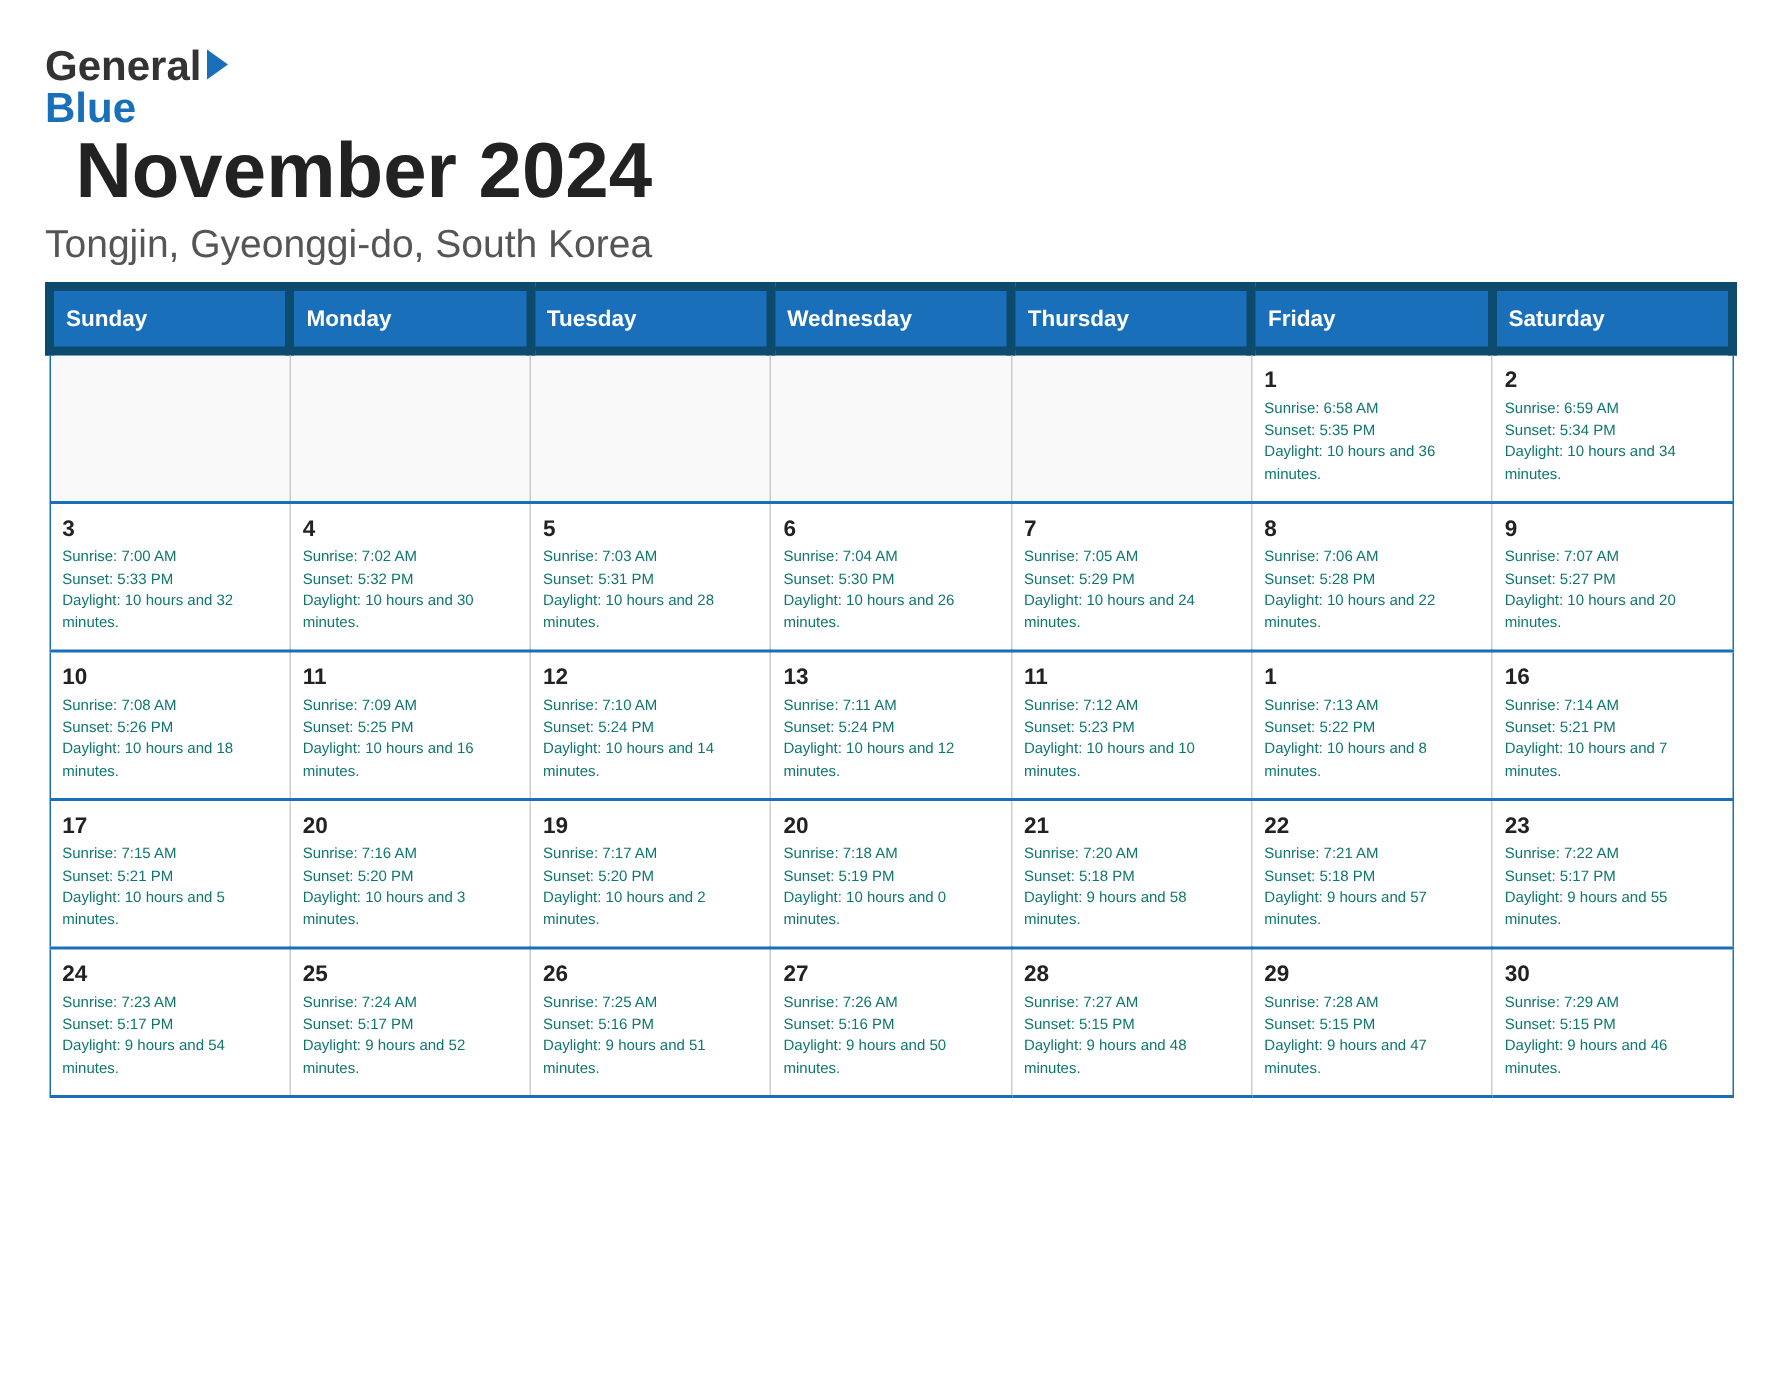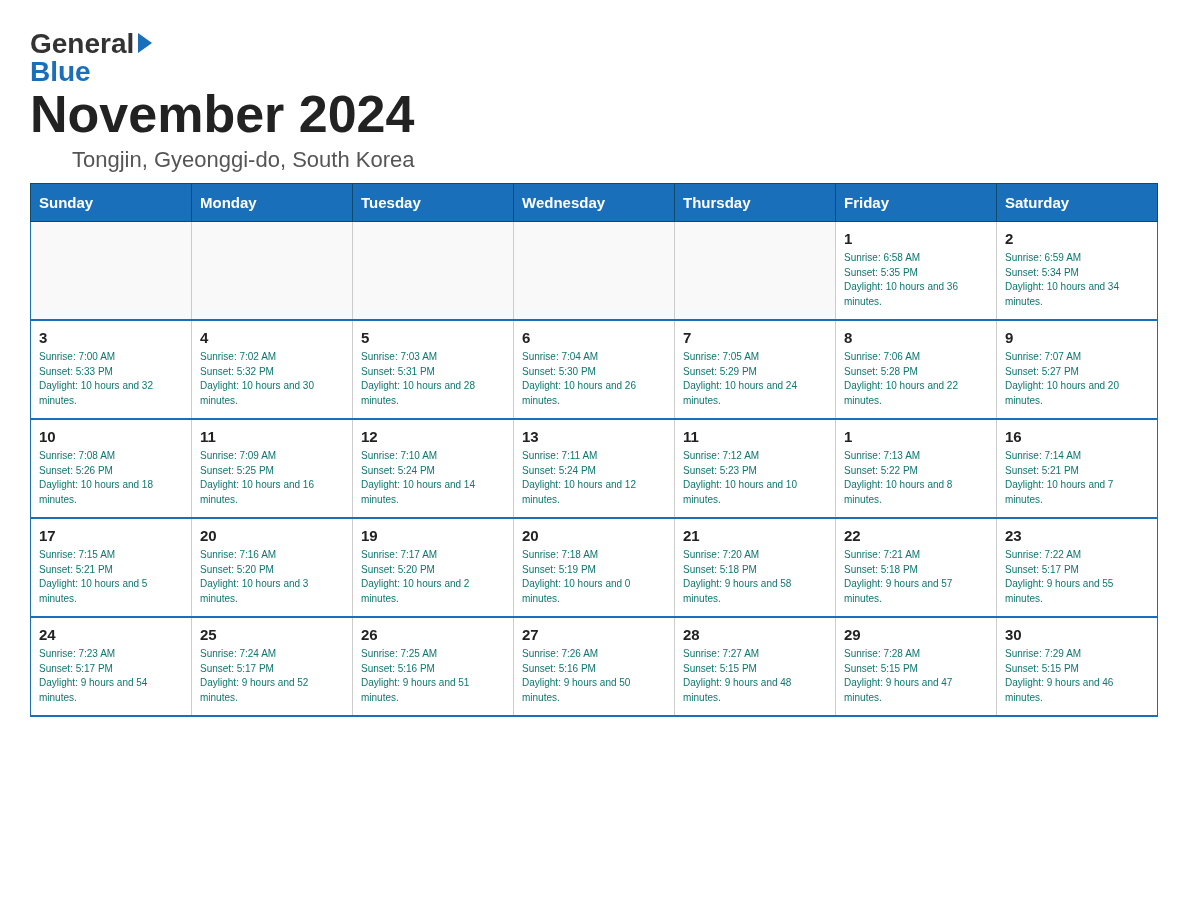--- a/index.html
+++ b/index.html
@@ -49,39 +49,39 @@
     .title-area {
       text-align: right;
     }
     .main-title {
       font-size: 52px;
       font-weight: bold;
       color: #222;
       line-height: 1.1;
     }
     .subtitle {
-      font-size: 22px;
+      font-size: 26px;
       color: #555;
       margin-top: 4px;
     }
     .calendar {
       width: 100%;
       border-collapse: collapse;
       margin-top: 10px;
     }
     .calendar thead tr {
       background-color: #1a6fba;
     }
     .calendar thead th {
       color: #fff;
       font-size: 15px;
       font-weight: bold;
       padding: 10px 8px;
       text-align: left;
-      border: 1px solid #0c4a6e;
+      border: 6px solid #0c4a6e;
     }
     .calendar tbody tr {
       border-bottom: 2px solid #1a6fba;
     }
     .calendar tbody td {
       vertical-align: top;
       padding: 8px 8px 10px 8px;
       border-left: 1px solid #ccc;
       border-right: 1px solid #ccc;
       font-size: 13px;

